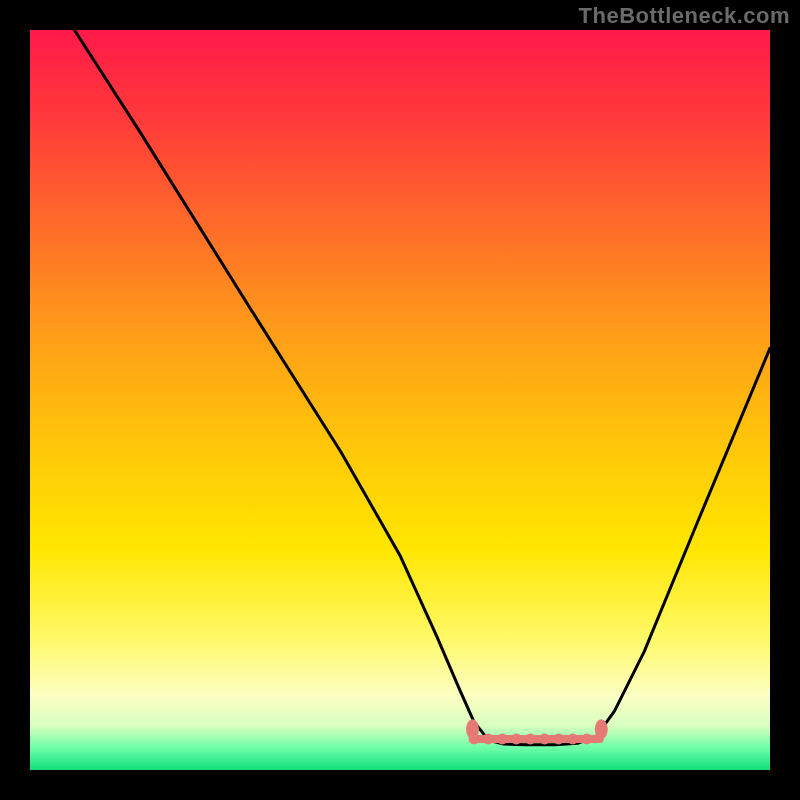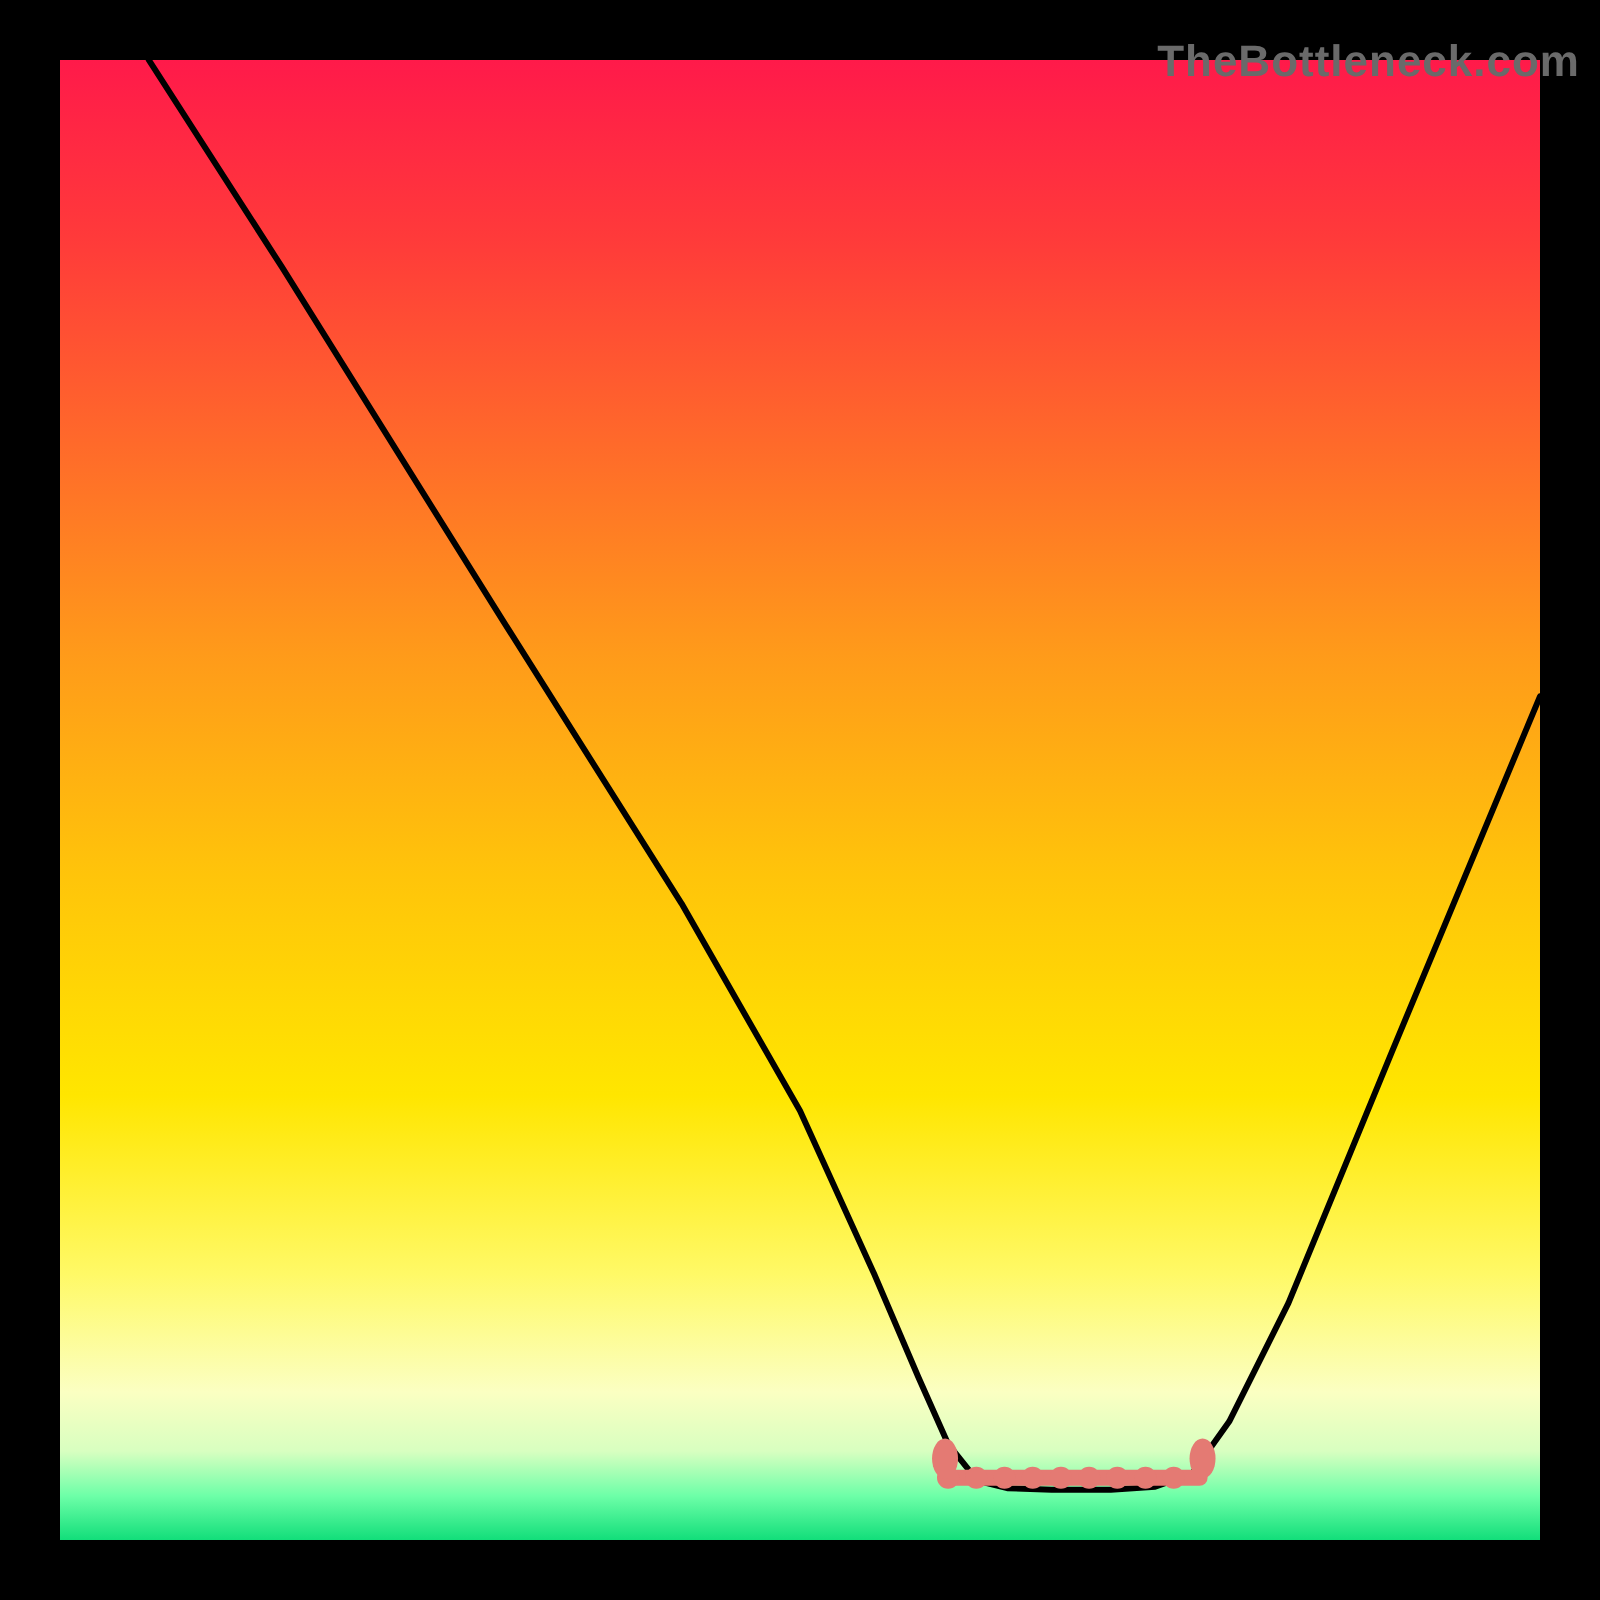--- a/index.html
+++ b/index.html
@@ -43,21 +43,21 @@
   }
   .curve-svg {
     position: absolute;
     left: 0;
     top: 0;
     width: 740px;
     height: 740px;
   }
   .watermark {
     position: absolute;
-    top: 18px;
+    top: 3px;
     right: 10px;
     font-family: Arial, Helvetica, sans-serif;
     font-size: 22px;
     font-weight: bold;
     color: #6a6a6a;
     letter-spacing: 0.5px;
   }
 </style>
 </head>
 <body>

